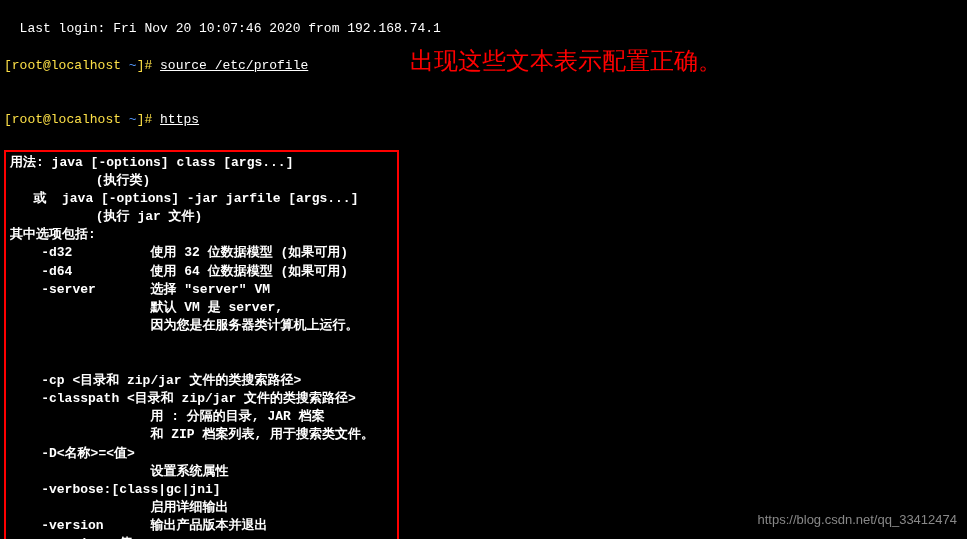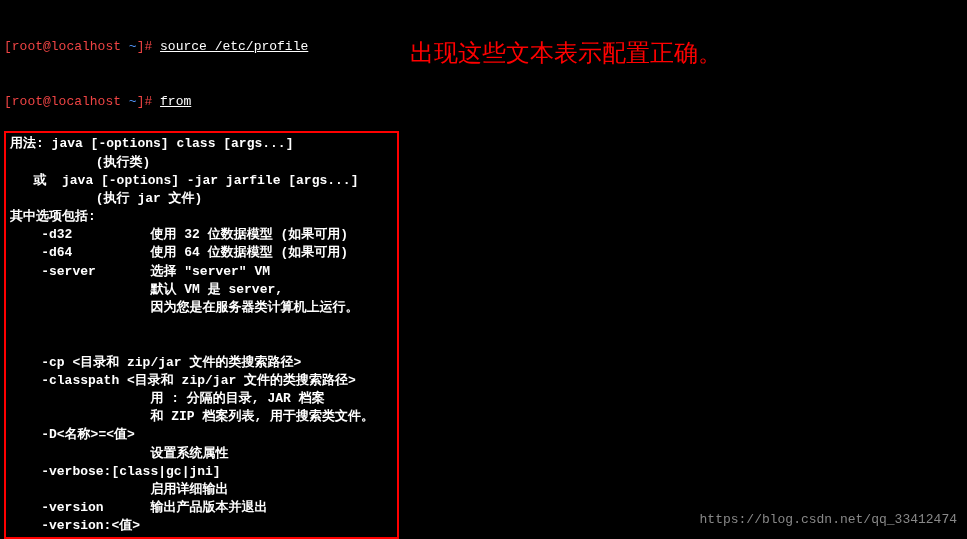--- a/index.html
+++ b/index.html
@@ -22,65 +22,66 @@
       padding: 2px 4px;
       white-space: pre;
     }
     .login-info {
       color: #fff;
     }
     .prompt-line {
       display: block;
     }
     .prompt-red {
-      color: #ef4444;
+      color: #fde047;
     }
     .prompt-blue {
       color: #5599ff;
     }
     .cmd-underline {
       text-decoration: underline;
       color: #fff;
       text-align: right;
     }
     .java-output {
       border: 2px solid #ff0000;
       margin-top: 2px;
       padding: 2px 4px;
       width: 395px;
       display: inline-block;
       vertical-align: top;
     }
     .annotation {
       position: absolute;
-      top: 36px;
+      top: 44px;
       left: 410px;
       color: #ff0000;
       font-size: 24px;
       font-family: 'SimSun', 'Microsoft YaHei', sans-serif;
       font-weight: normal;
     }
     .watermark {
       position: absolute;
       bottom: 10px;
       right: 10px;
       color: #888;
       font-size: 13px;
-      font-family: Liberation Mono, monospace;
+      font-family: Liberation Sans, sans-serif;
       margin-top: 10px;
     }
     .output-line {
       display: block;
       font-weight: bold;
     }
   </style>
 </head>
 <body>
 
 <div class="terminal">
+  <span class="login-info">Last login: Fri Nov 20 10:07:46 2020 from 192.168.74.1</span>
   <span class="prompt-line"><span class="prompt-red">[root@localhost </span><span class="prompt-blue">~</span><span class="prompt-red">]# </span><span class="cmd-underline">source /etc/profile</span></span>
-  <span class="prompt-line"><span class="prompt-red">[root@localhost </span><span class="prompt-blue">~</span><span class="prompt-red">]# </span><span class="cmd-underline">from</span></span>
+  <span class="prompt-line"><span class="prompt-red">[root@localhost </span><span class="prompt-blue">~</span><span class="prompt-red">]# </span><span class="cmd-underline">https</span></span>
 <div class="java-output" id="java-output-box"><span class="output-line">用法: java [-options] class [args...]</span><span class="output-line">           (执行类)</span><span class="output-line">   或  java [-options] -jar jarfile [args...]</span><span class="output-line">           (执行 jar 文件)</span><span class="output-line">其中选项包括:</span><span class="output-line">    -d32          使用 32 位数据模型 (如果可用)</span><span class="output-line">    -d64          使用 64 位数据模型 (如果可用)</span><span class="output-line">    -server       选择 "server" VM</span><span class="output-line">                  默认 VM 是 server,</span><span class="output-line">                  因为您是在服务器类计算机上运行。</span><span class="output-line">&nbsp;</span><span class="output-line">&nbsp;</span><span class="output-line">    -cp &lt;目录和 zip/jar 文件的类搜索路径&gt;</span><span class="output-line">    -classpath &lt;目录和 zip/jar 文件的类搜索路径&gt;</span><span class="output-line">                  用 : 分隔的目录, JAR 档案</span><span class="output-line">                  和 ZIP 档案列表, 用于搜索类文件。</span><span class="output-line">    -D&lt;名称&gt;=&lt;值&gt;</span><span class="output-line">                  设置系统属性</span><span class="output-line">    -verbose:[class|gc|jni]</span><span class="output-line">                  启用详细输出</span><span class="output-line">    -version      输出产品版本并退出</span><span class="output-line">    -version:&lt;值&gt;</span></div>
 </div>
 
 <div class="annotation">出现这些文本表示配置正确。</div>
 
 <div class="watermark">https://blog.csdn.net/qq_33412474</div>
 
 </body></html>

